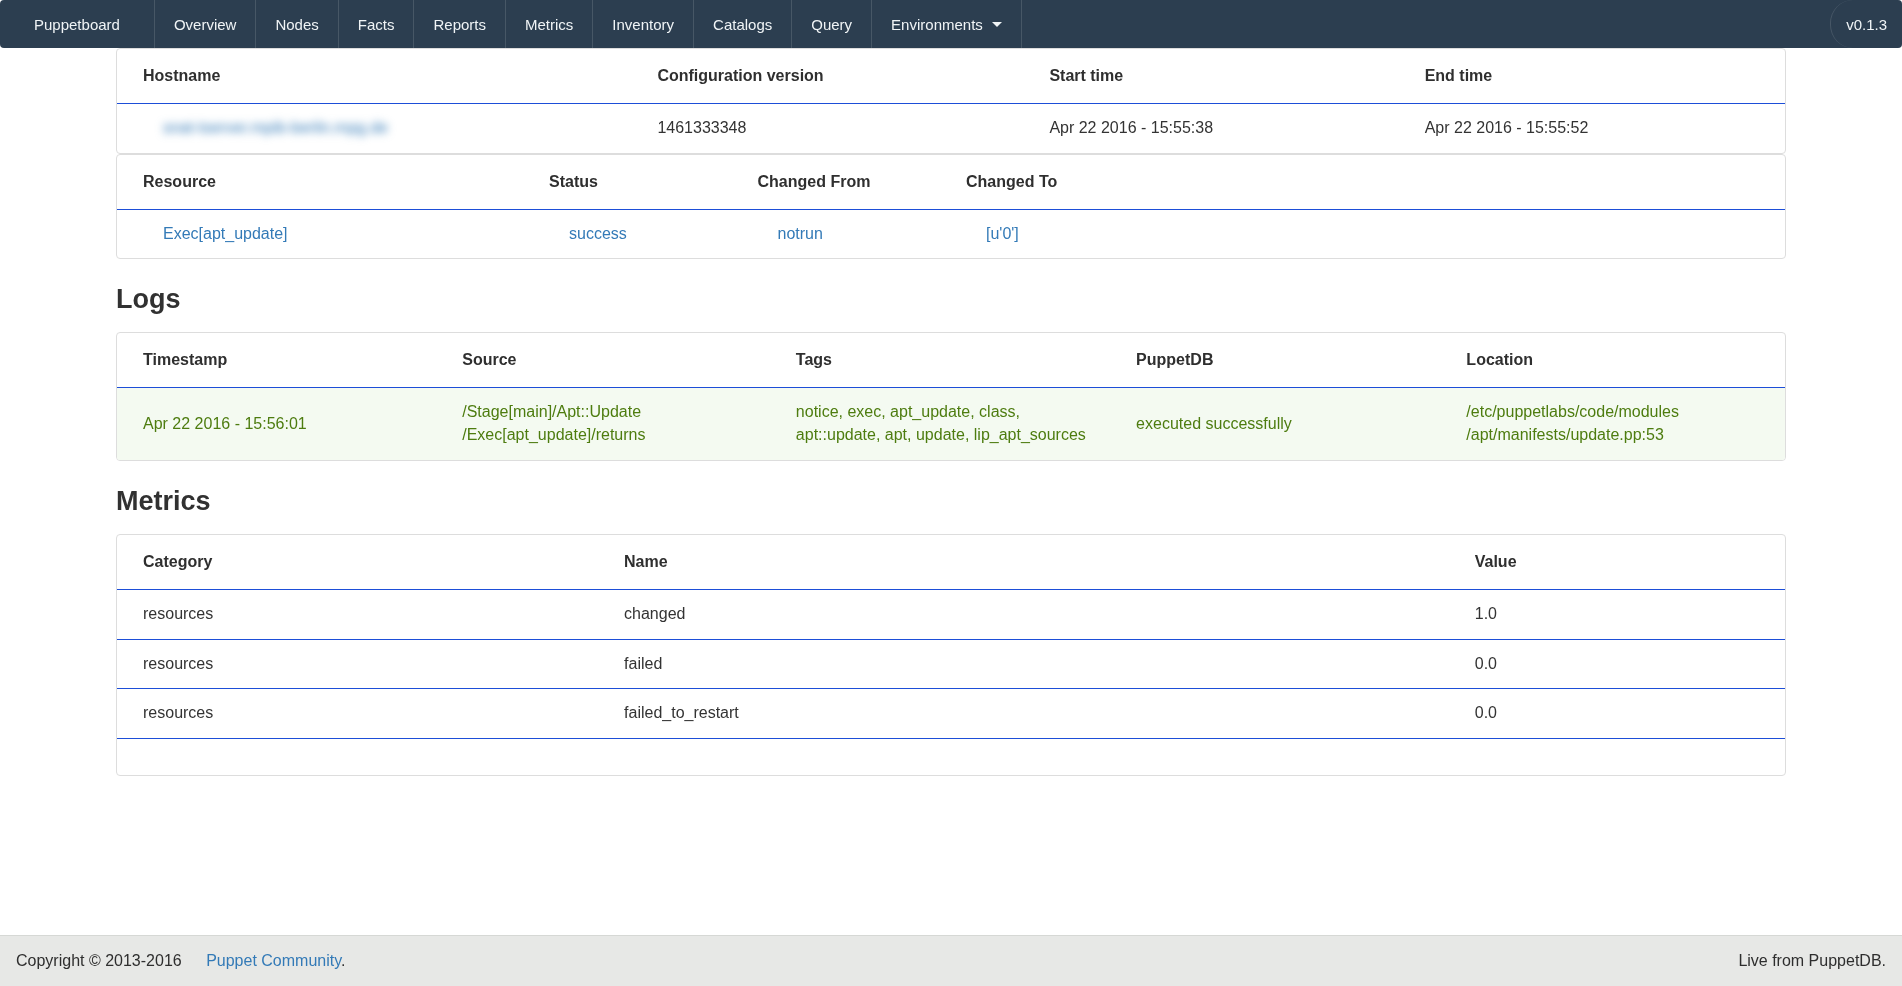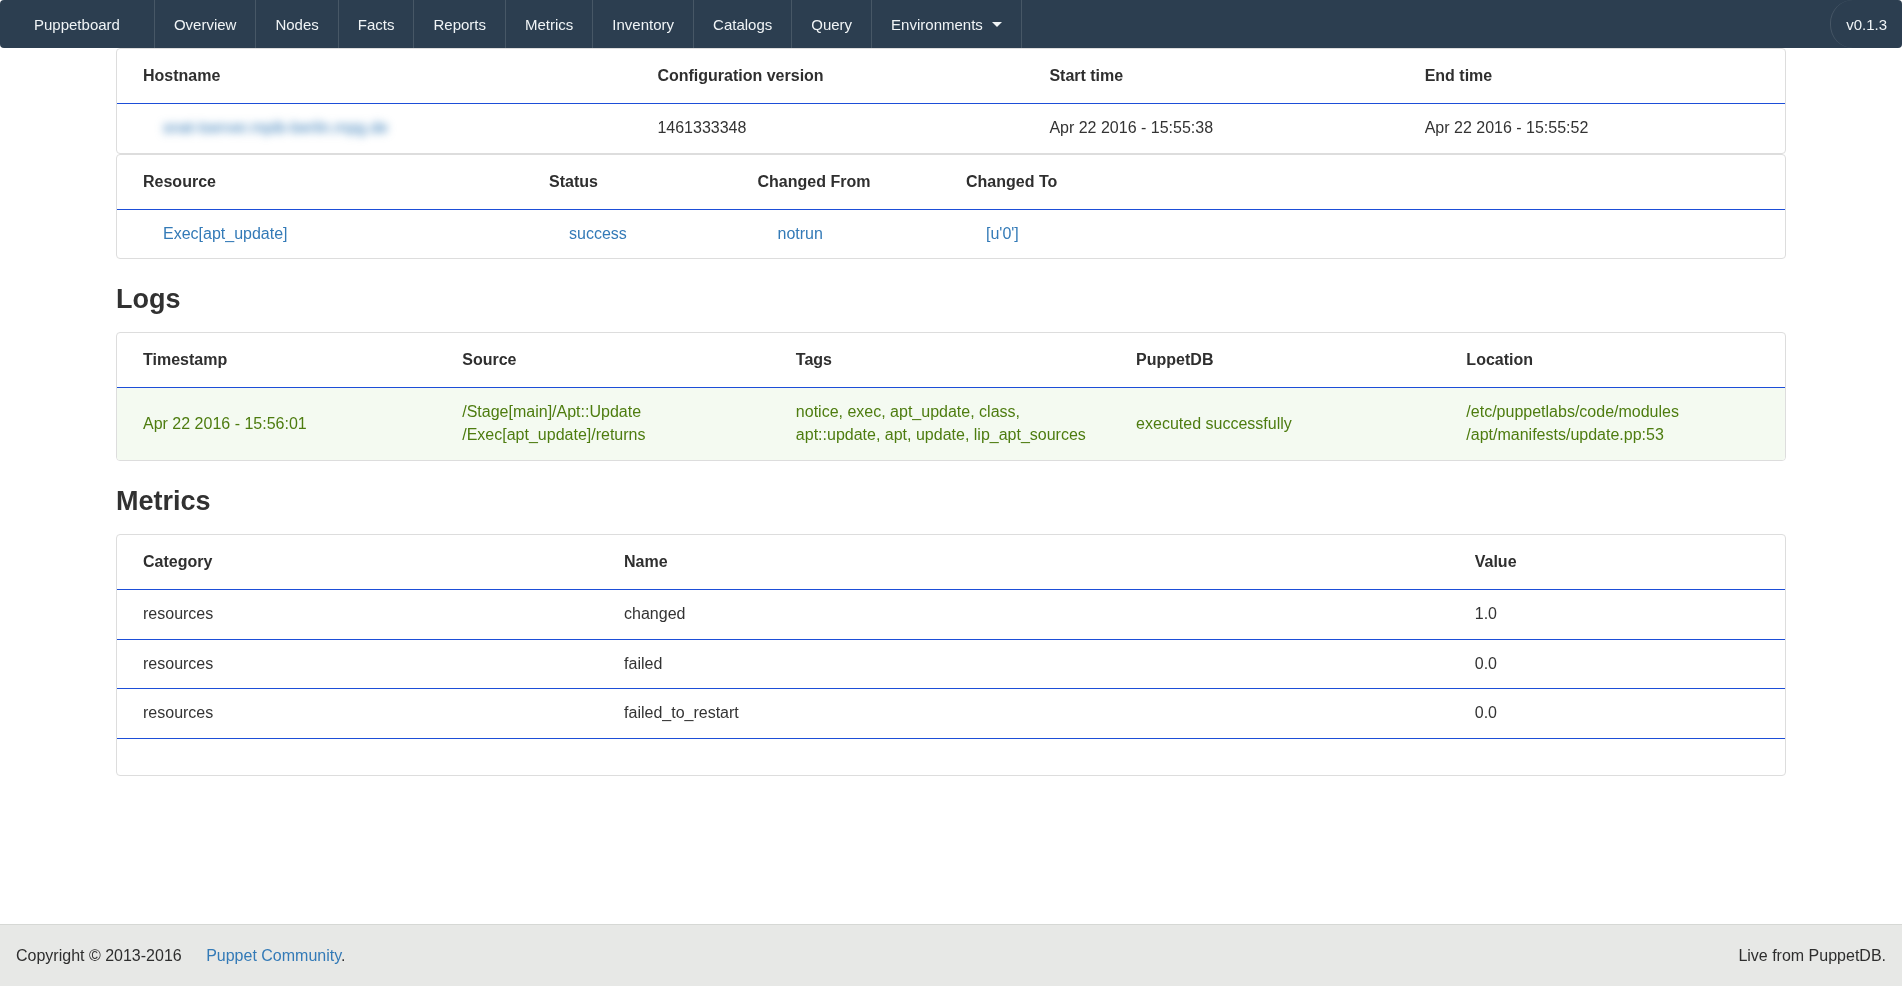--- a/index.html
+++ b/index.html
@@ -88,21 +88,21 @@
   tbody tr { border-top: 1px solid #1d4ed8; }
   a.cell-link, a.foot-link { color: #337ab7; text-decoration: none; cursor: pointer; margin-left: 20px; }
   tr.success { background: #f4faf1; color: #4d7c0f; }
   .blurred { filter: blur(4px); }
   tr.partial-row { height: 36px; }
 
   
   .footer {
     position: absolute;
     left: 0; right: 0; bottom: 0;
-    height: 62px;
+    height: 51px;
     background: #e7e8e6;
     border-top: 1px solid #d6d8d5;
     display: flex;
     align-items: center;
     justify-content: space-between;
     padding: 0 16px;
     font-size: 16px;
     color: #2e2e2e;
   }
 </style>

